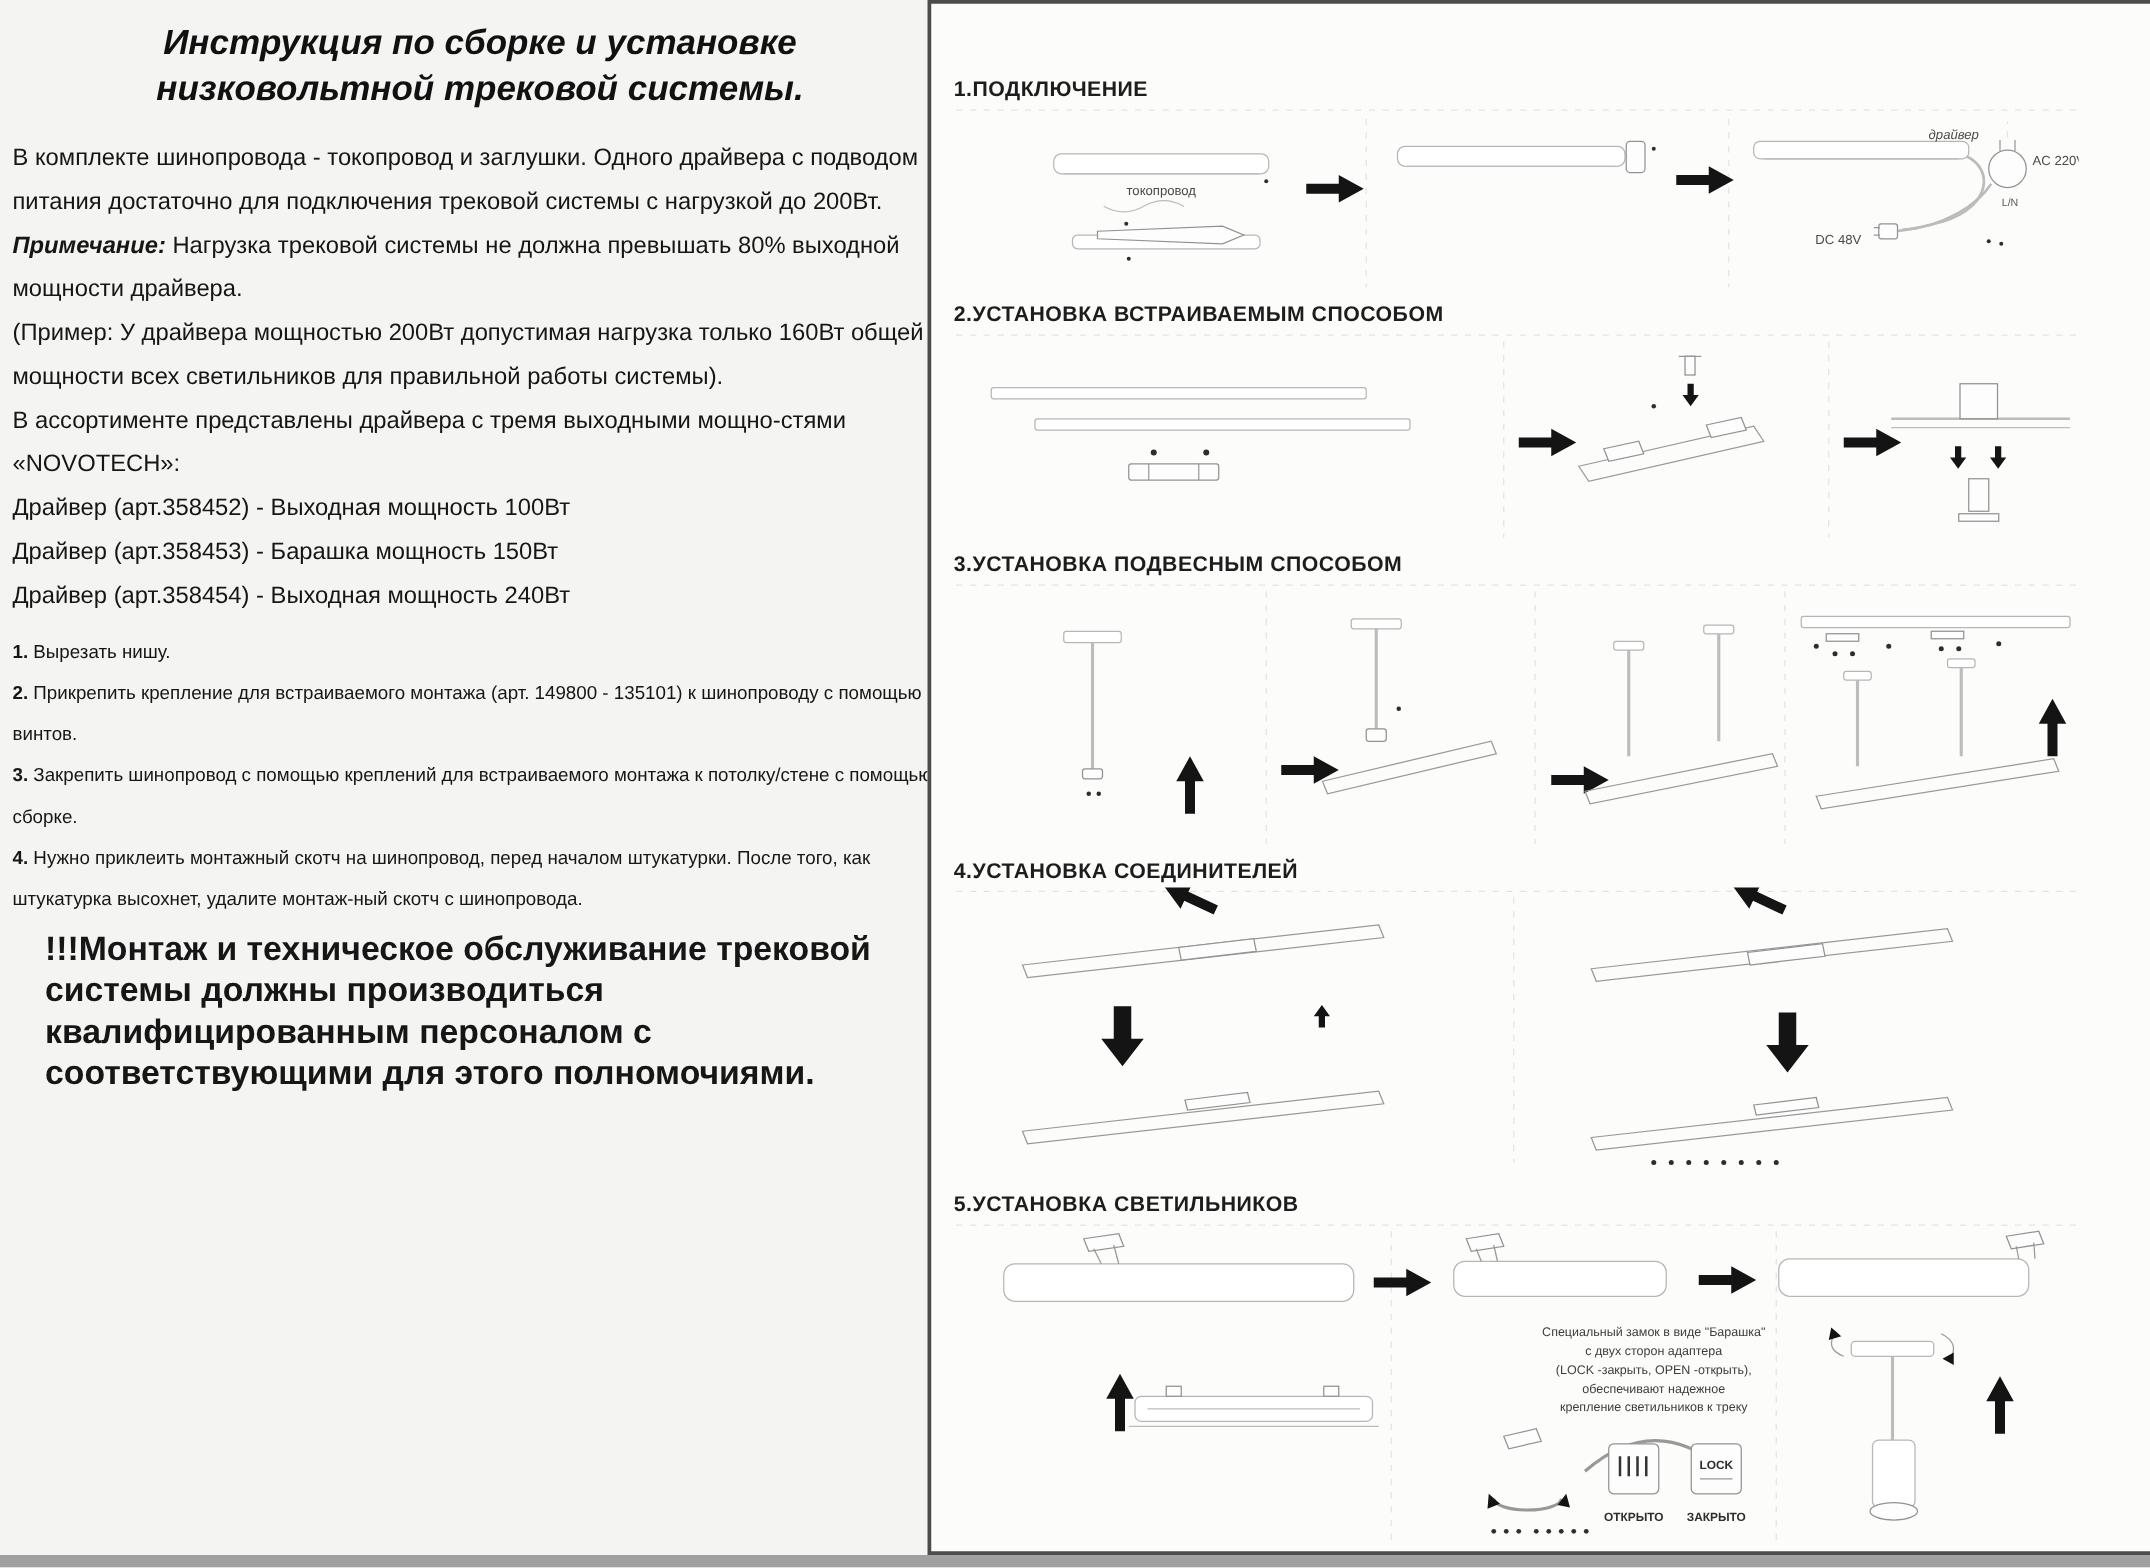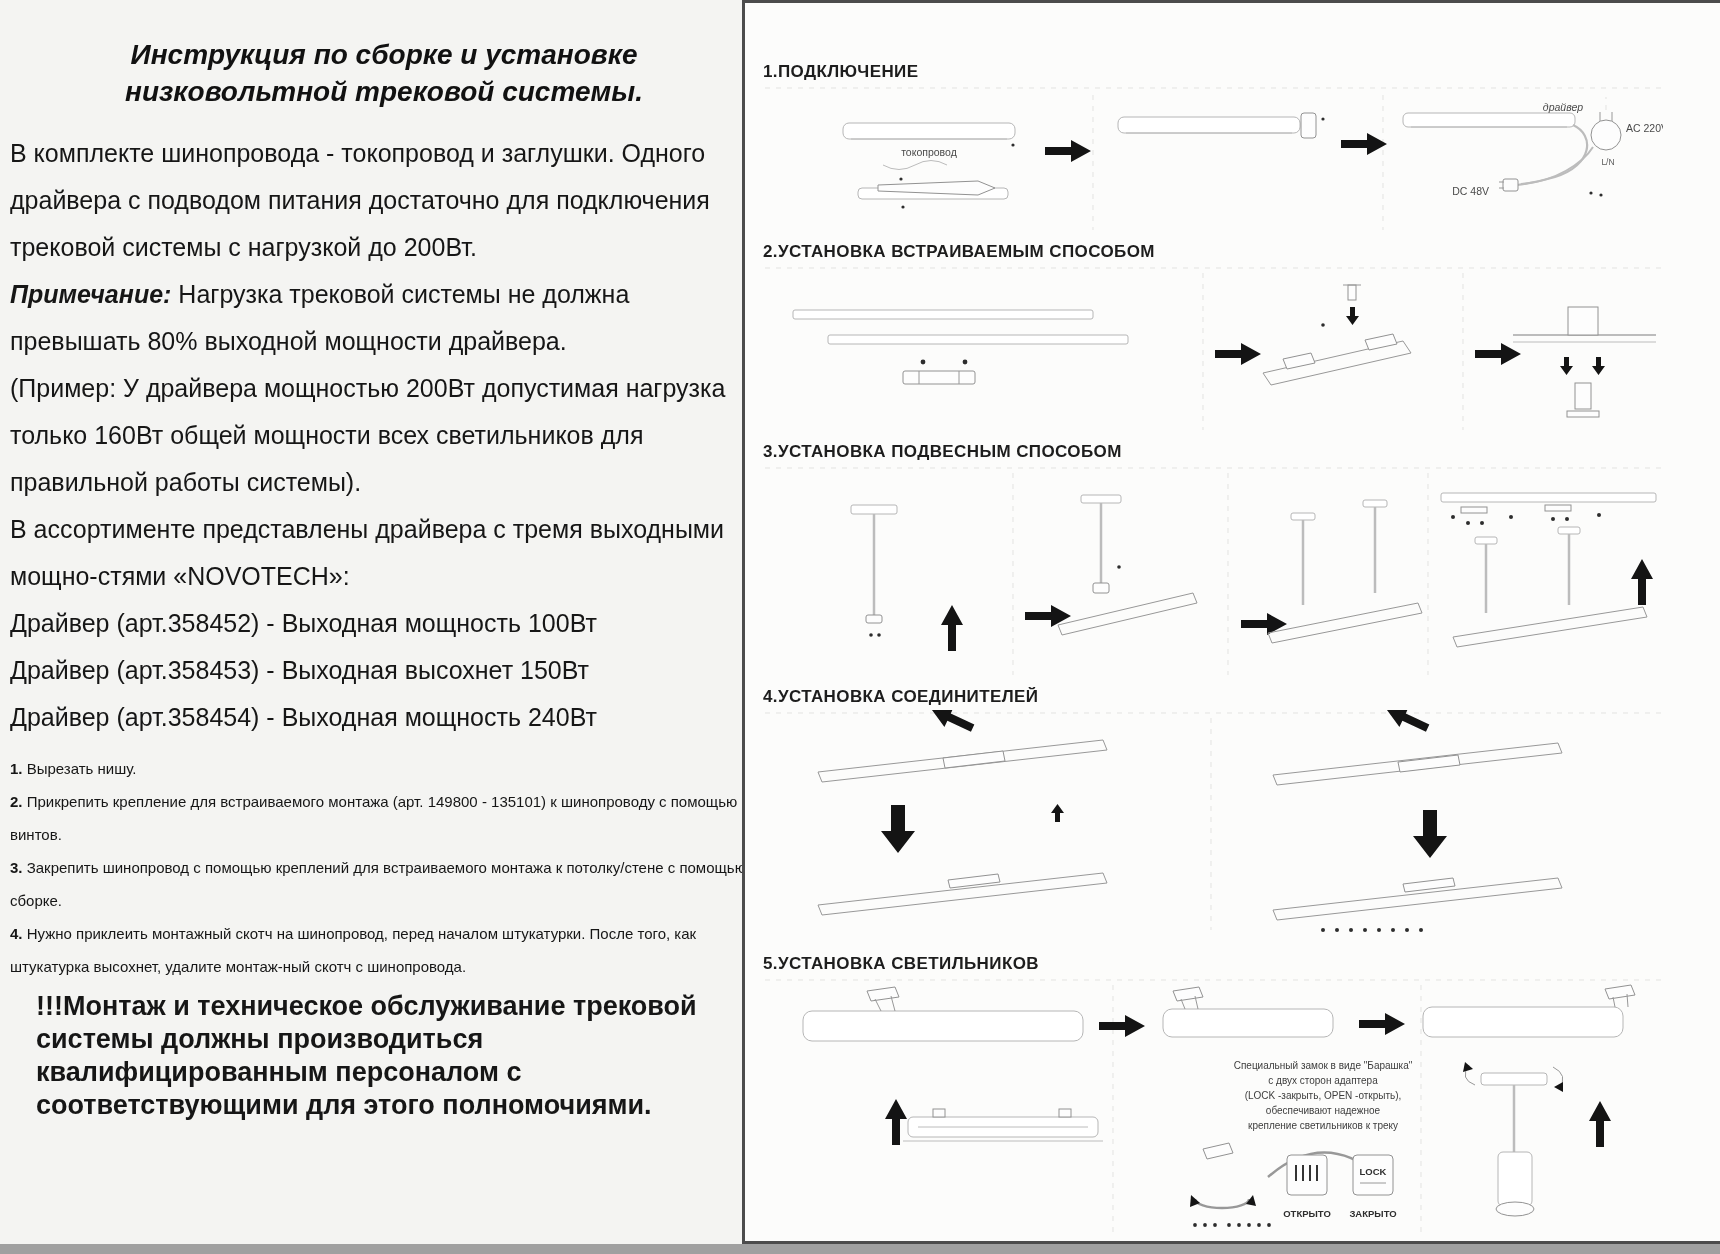--- a/index.html
+++ b/index.html
@@ -3,27 +3,27 @@
 <meta charset="utf-8">
 <style>
   html,body{margin:0;padding:0;}
   body{
     width:1720px;height:1254px;position:relative;overflow:hidden;
     background:#f4f4f2;
     font-family:"Liberation Sans","DejaVu Sans",sans-serif;
     color:#161616;
   }
   
-  .left-col{position:absolute;left:0;top:0;width:770px;padding:32px 12px 0 10px;box-sizing:border-box;}
+  .left-col{position:absolute;left:0;top:0;width:770px;padding:11px 12px 0 10px;box-sizing:border-box;}
   .doc-title{
     font-size:28px;font-weight:bold;font-style:italic;text-align:center;
     line-height:37px;margin:4px 18px 0 18px;color:#111;
   }
   .text-block{margin-top:20px;}
-  .text-block p{margin:0;font-size:25px;line-height:47px;}
+  .text-block p{margin:0;font-size:19px;line-height:35px;}
   .bi{font-weight:bold;font-style:italic;}
   .guide-title{
     font-size:23px;line-height:33px;font-weight:bold;text-align:center;
     margin:57px 30px 0 30px;
   }
   .steps{margin-top:11px;}
   .steps p{margin:0;font-size:15px;line-height:33px;}
   .step-num{font-weight:bold;}
   .warning{
     font-size:27px;line-height:33px;font-weight:bold;
@@ -76,21 +76,21 @@
 
 <div class="left-col">
   <h1 class="doc-title">Инструкция по сборке и установке низковольтной трековой системы.</h1>
 
   <div class="text-block">
     <p><span>В комплекте шинопровода - токопровод и заглушки. Одного драйвера с подводом питания достаточно для подключения трековой системы с нагрузкой до 200Вт.</span></p>
     <p><span class="bi">Примечание:</span><span> Нагрузка трековой системы не должна превышать 80% выходной мощности драйвера.</span></p>
     <p>(Пример: У драйвера мощностью 200Вт допустимая нагрузка только 160Вт общей мощности всех светильников для правильной работы системы).</p>
     <p>В ассортименте представлены драйвера с тремя выходными мощно-стями «NOVOTECH»:</p>
     <p>Драйвер (арт.358452) - Выходная мощность 100Вт</p>
-    <p>Драйвер (арт.358453) - Выходная высохнет 150Вт</p>
+    <p>Драйвер (арт.358453) - Барашка мощность 150Вт</p>
     <p>Драйвер (арт.358454) - Выходная мощность 240Вт</p>
   </div>
 
 
   <div class="steps">
     <p><span class="step-num">1.</span><span> Вырезать нишу.</span></p>
     <p><span class="step-num">2.</span><span> Прикрепить крепление для встраиваемого монтажа (арт. 149800 - 135101) к шинопроводу с помощью винтов.</span></p>
     <p><span class="step-num">3.</span><span> Закрепить шинопровод с помощью креплений для встраиваемого монтажа к потолку/стене с помощью сборке.</span></p>
     <p><span class="step-num">4.</span><span> Нужно приклеить монтажный скотч на шинопровод, перед началом штукатурки. После того, как штукатурка высохнет, удалите монтаж-ный скотч с шинопровода.</span></p>
   </div>

